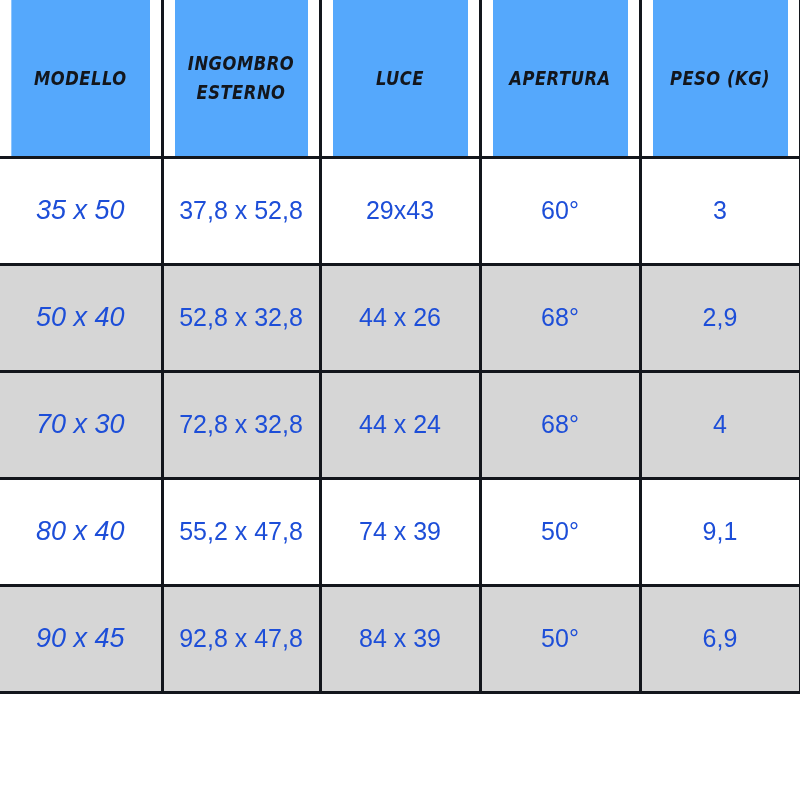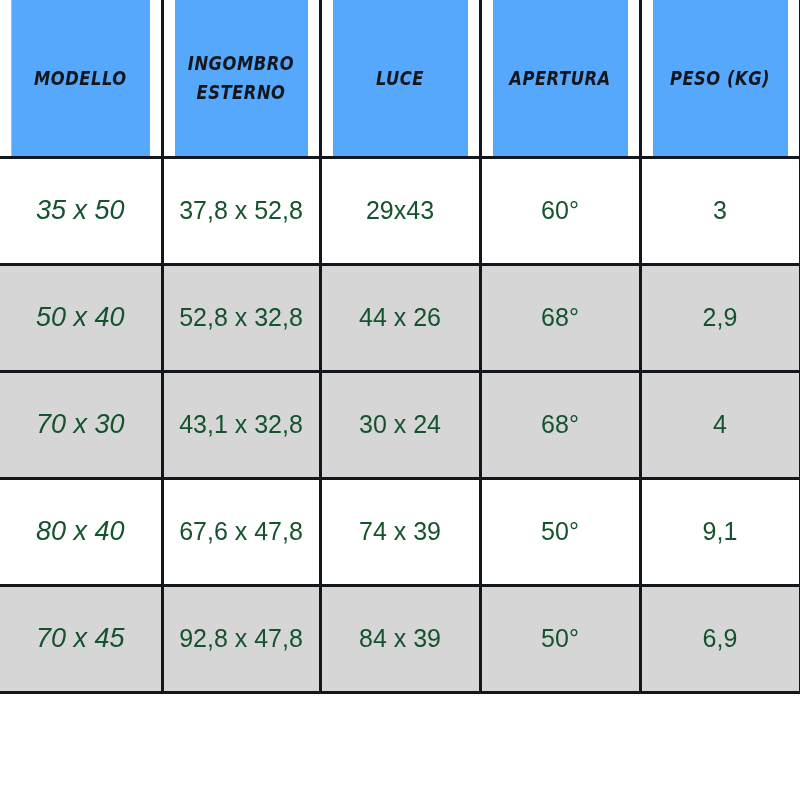--- a/index.html
+++ b/index.html
@@ -56,21 +56,21 @@
   }
 
   
   tbody tr {
     height: 107px;
   }
   tbody tr.row-white td { background: #ffffff; }
   tbody tr.row-gray  td { background: #d6d6d6; }
 
   tbody td {
-    color: #14532d;
+    color: #1d4ed8;
     font-size: 25px;
     font-family: "Liberation Sans", sans-serif;
   }
 
   tbody td.col-model {
     font-style: italic;
     font-size: 27px;
   }
 
   
@@ -113,33 +113,33 @@
     </tr>
     <tr class="row-gray">
       <td class="col-model">50 x 40</td>
       <td>52,8 x 32,8</td>
       <td>44 x 26</td>
       <td>68°</td>
       <td>2,9</td>
     </tr>
     <tr class="row-gray">
       <td class="col-model">70 x 30</td>
-      <td>43,1 x 32,8</td>
-      <td>30 x 24</td>
+      <td>72,8 x 32,8</td>
+      <td>44 x 24</td>
       <td>68°</td>
       <td>4</td>
     </tr>
     <tr class="row-white">
       <td class="col-model">80 x 40</td>
-      <td>67,6 x 47,8</td>
+      <td>55,2 x 47,8</td>
       <td>74 x 39</td>
       <td>50°</td>
       <td>9,1</td>
     </tr>
     <tr class="row-gray">
-      <td class="col-model">70 x 45</td>
+      <td class="col-model">90 x 45</td>
       <td>92,8 x 47,8</td>
       <td>84 x 39</td>
       <td>50°</td>
       <td>6,9</td>
     </tr>
   </tbody>
 </table>
 
 </body></html>

